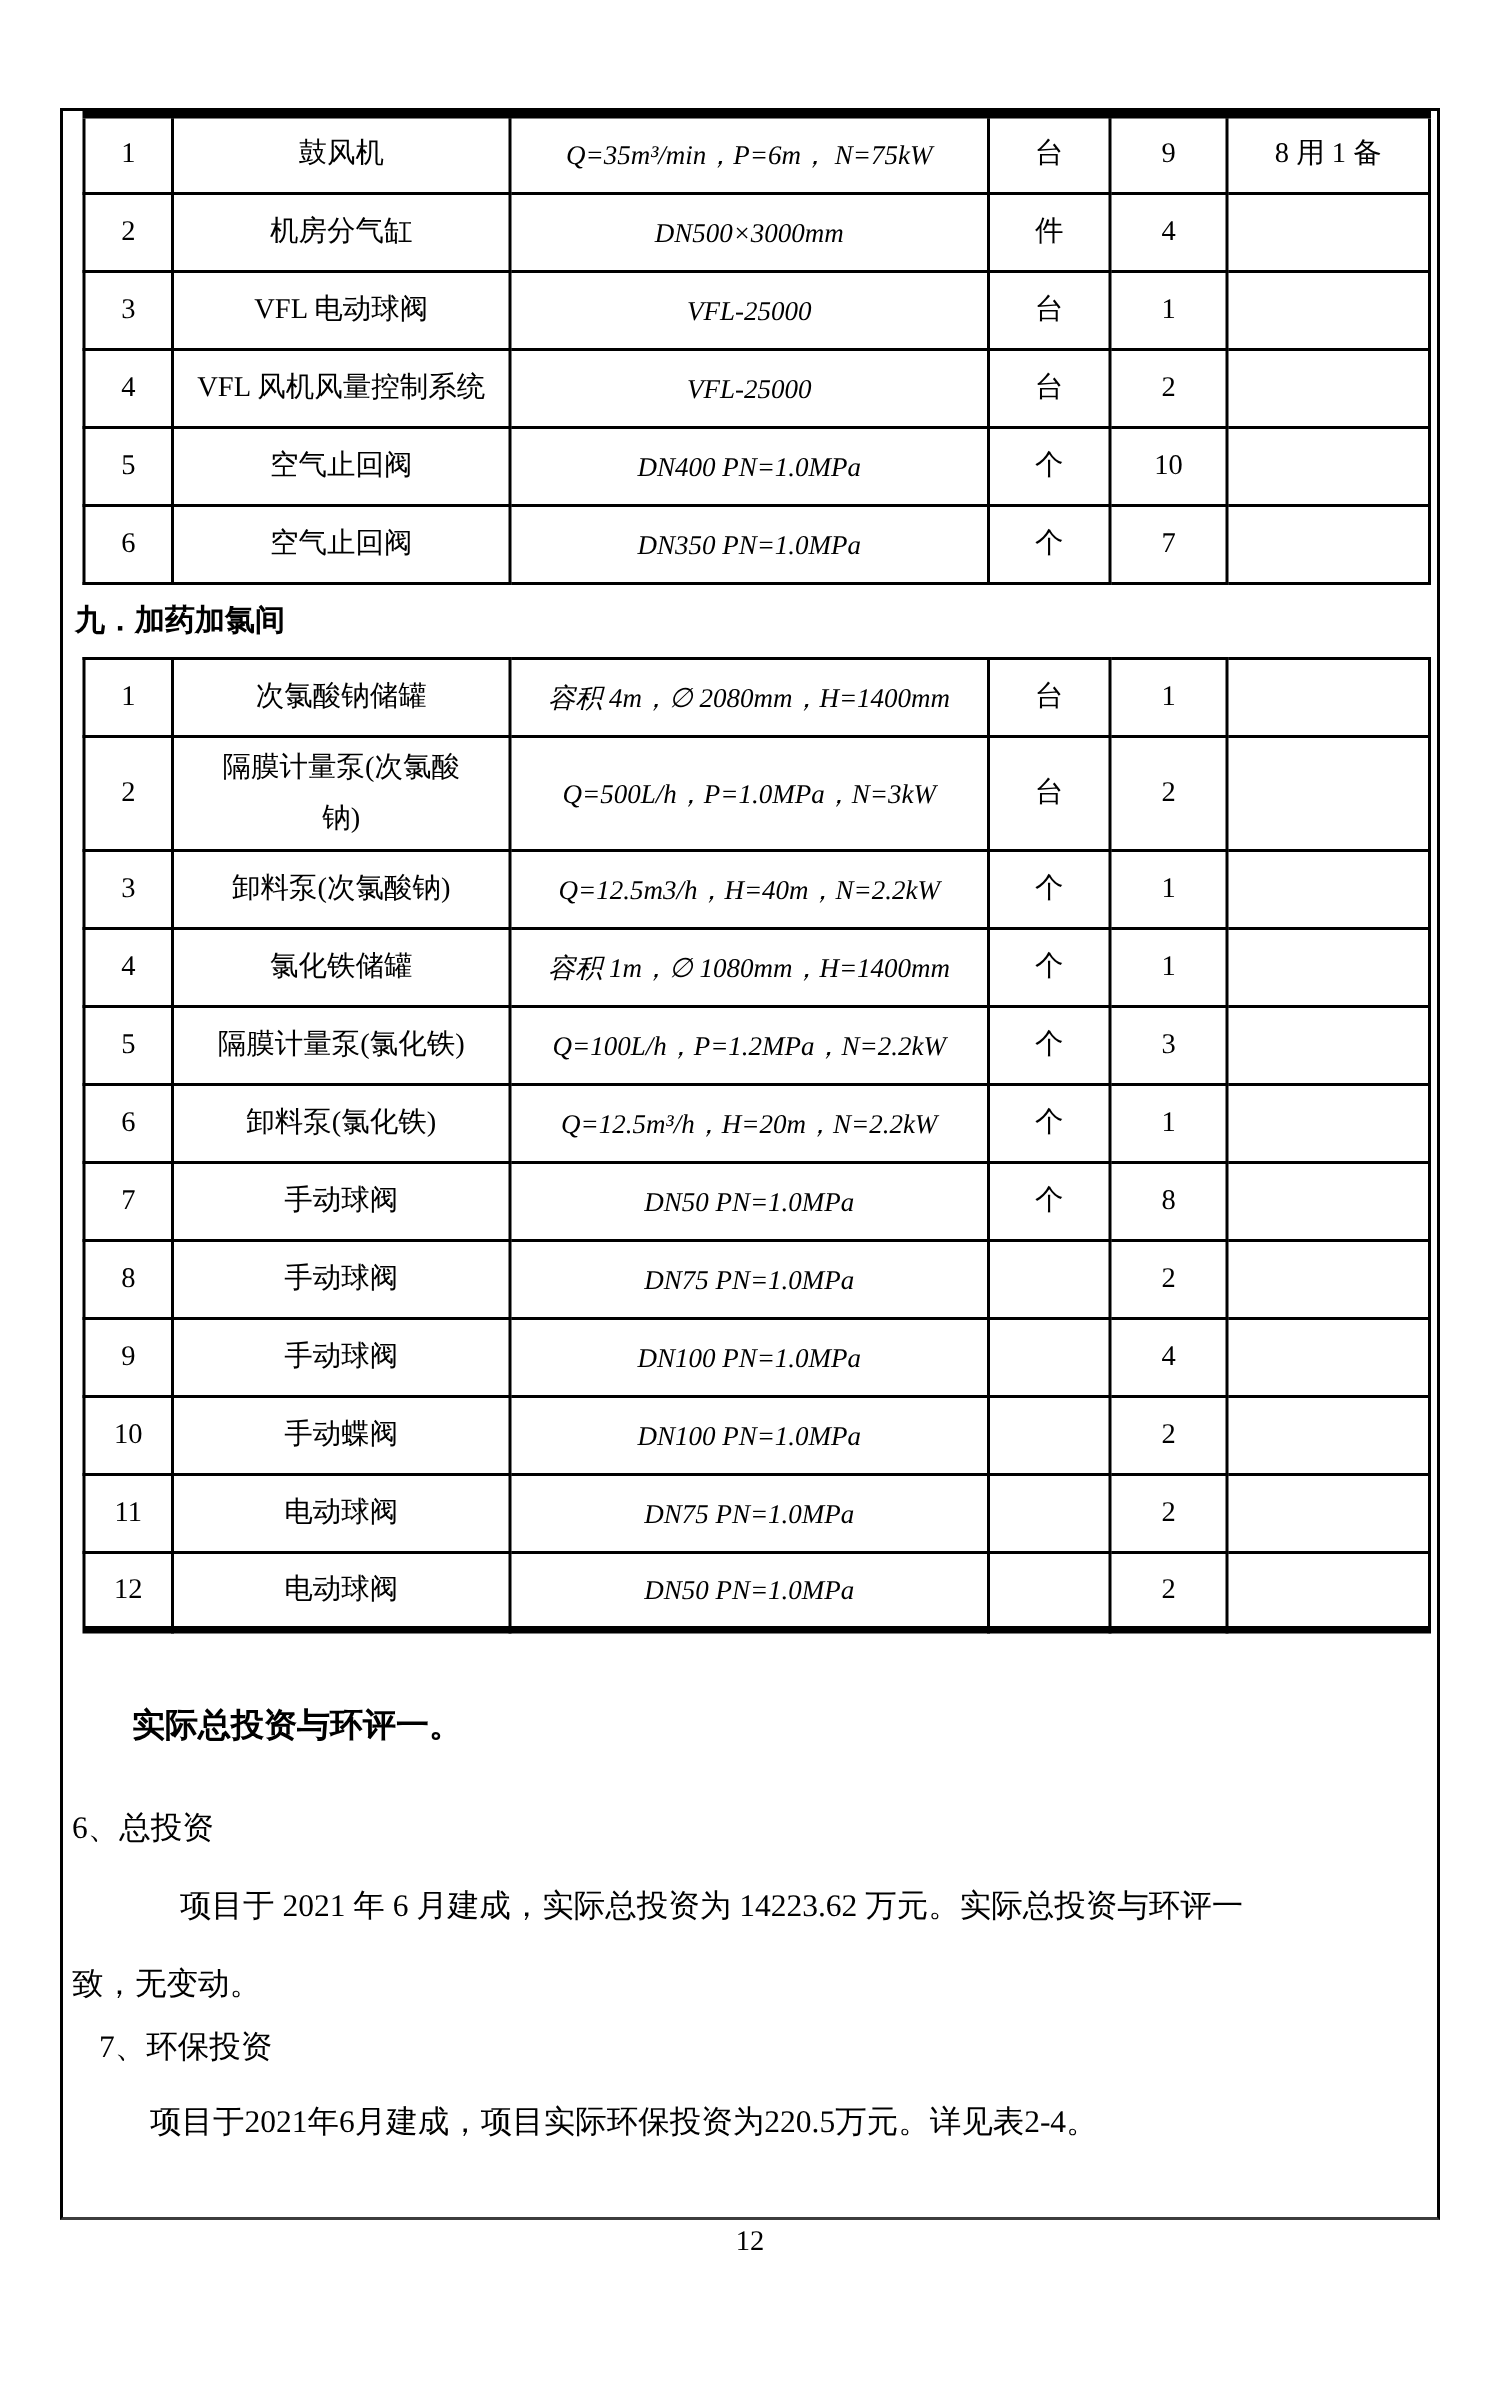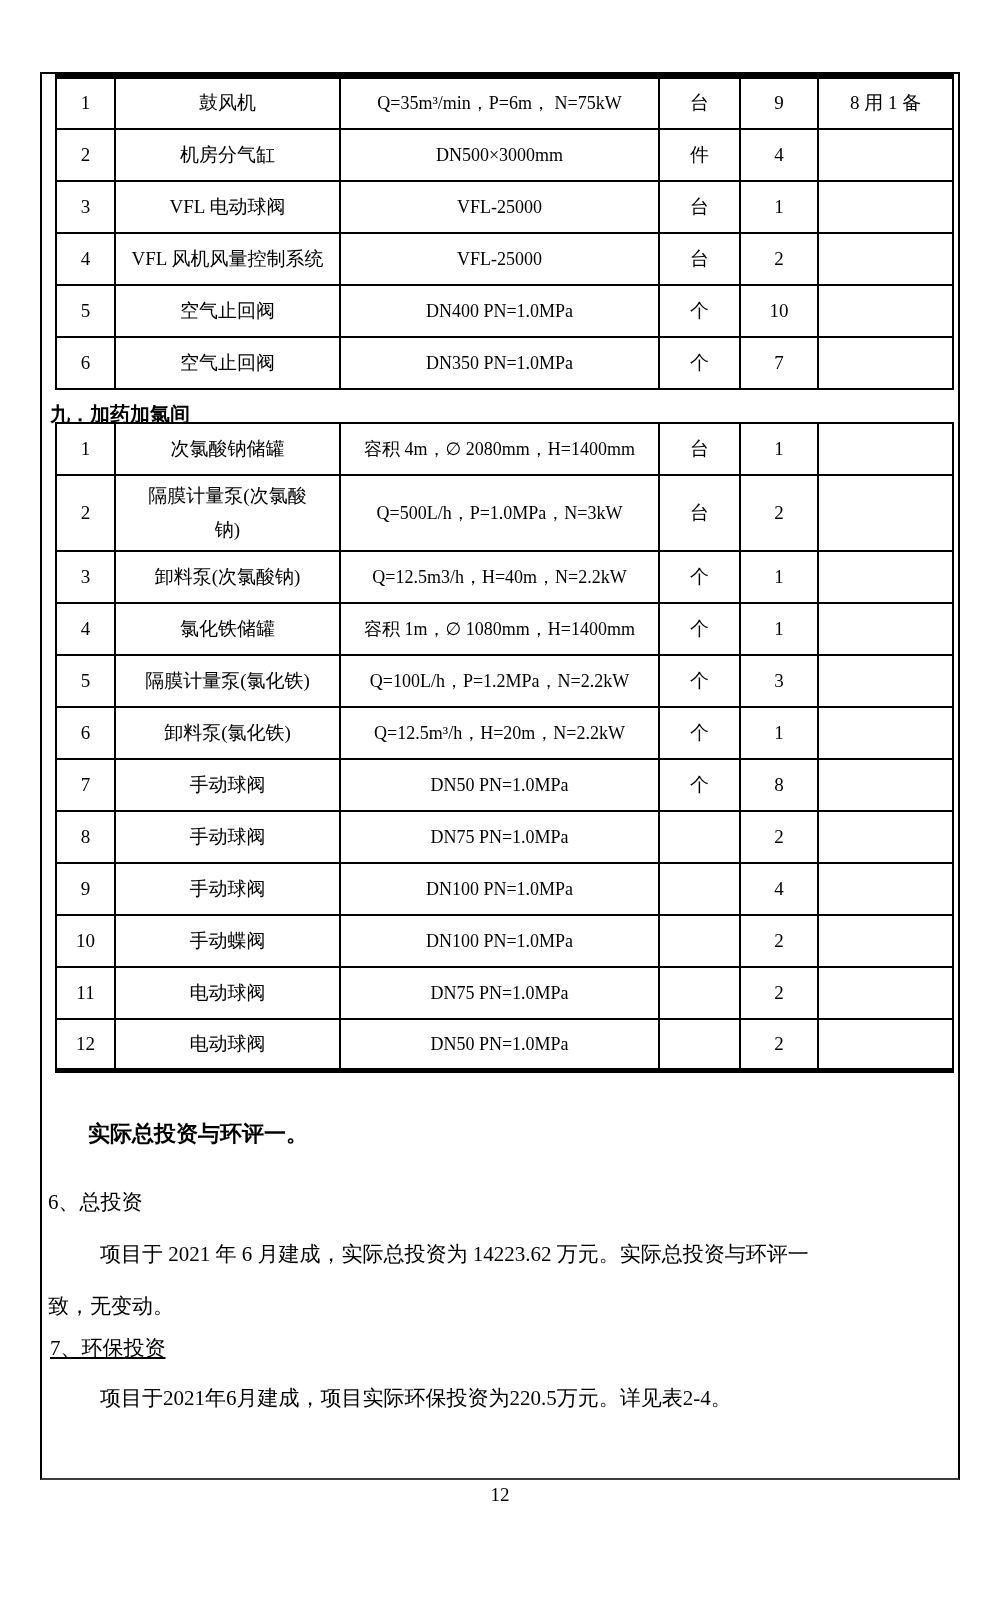--- a/index.html
+++ b/index.html
@@ -28,37 +28,37 @@
   .etable tr { height: 52px; }
   .etable td {
     border: 2px solid #000;
     text-align: center;
     vertical-align: middle;
     font-size: 19px;
     line-height: 30px;
     padding: 0 10px;
     overflow: hidden;
   }
-  .etable td.c-spec { font-size: 18px; }
+  .etable td.c-spec { font-size: 18px; font-style: italic; }
   .etable td.c-name { white-space: pre-line; line-height: 34px; padding-top:3px; padding-bottom:3px; }
   #etable1 { border-top: 5px solid #000; }
   #etable2 { border-bottom: 5px solid #000; }
   .section-band {
-    height: 32px;
+    height: 48px;
     line-height: 48px;
     padding-left: 8px;
     font-weight: bold;
     font-size: 20px;
   }
   .para { line-height: 30px; font-size: 21px; margin: 0; }
   .note-bold   { margin-top: 46px; padding-left: 46px; font-size: 22px; font-weight: bold; }
   .p-label     { margin-top: 38px; padding-left: 6px; }
-  .p-indent    { margin-top: 22px; padding-left: 58px; }
+  .p-indent    { margin-top: 22px; padding-left: 78px; }
   .p-noindent  { margin-top: 22px; padding-left: 6px; }
-  .p-label2    { margin-top: 12px; padding-left: 8px; text-decoration: underline; }
+  .p-label2    { margin-top: 12px; padding-left: 24px; }
   .p-indent2   { margin-top: 20px; padding-left: 58px; }
   .page-num {
     position: absolute;
     left: 0; top: 1484px;
     width: 1000px;
     text-align: center;
     font-size: 19px;
   }
 </style>
 </head>

